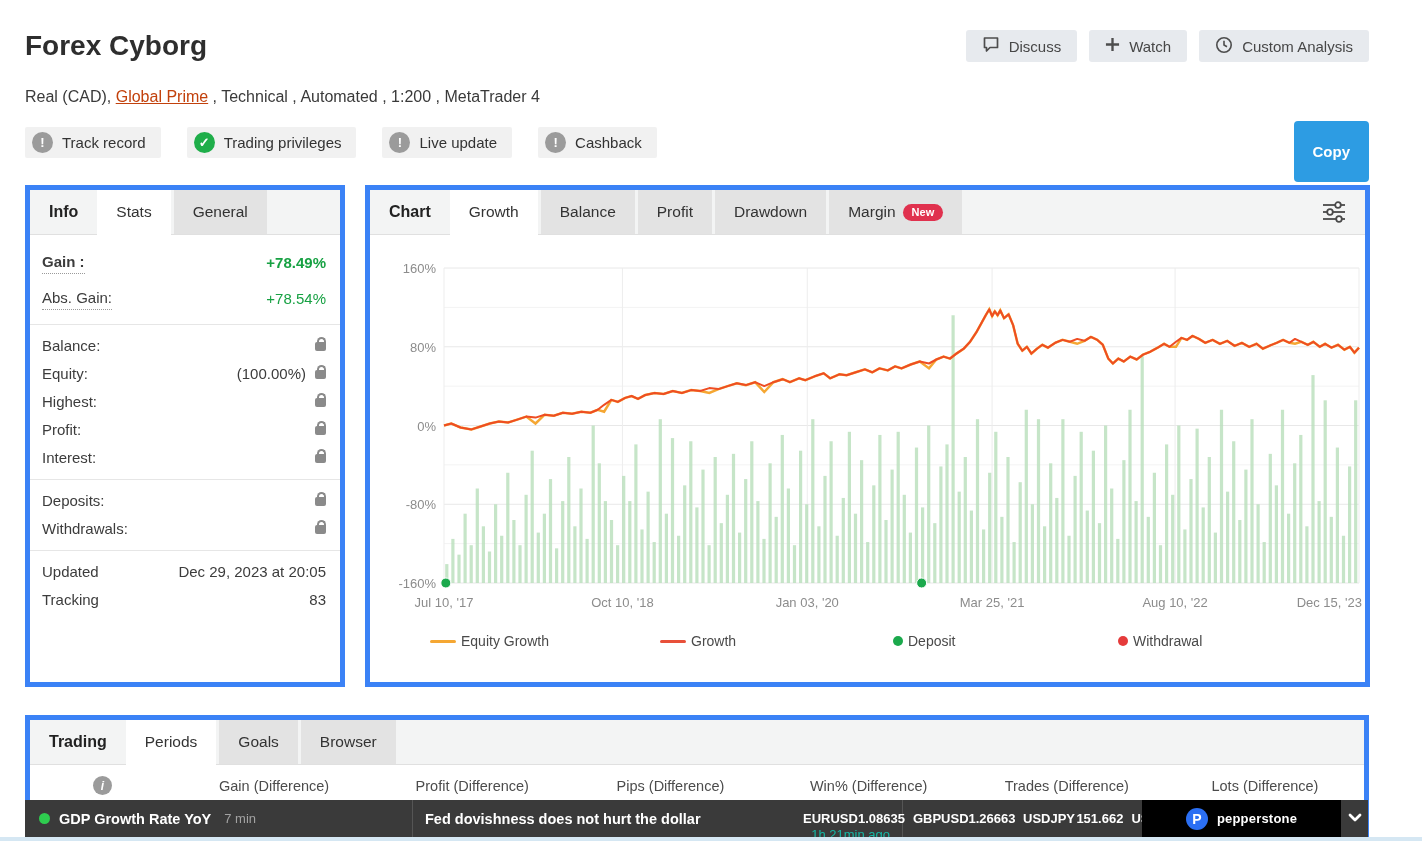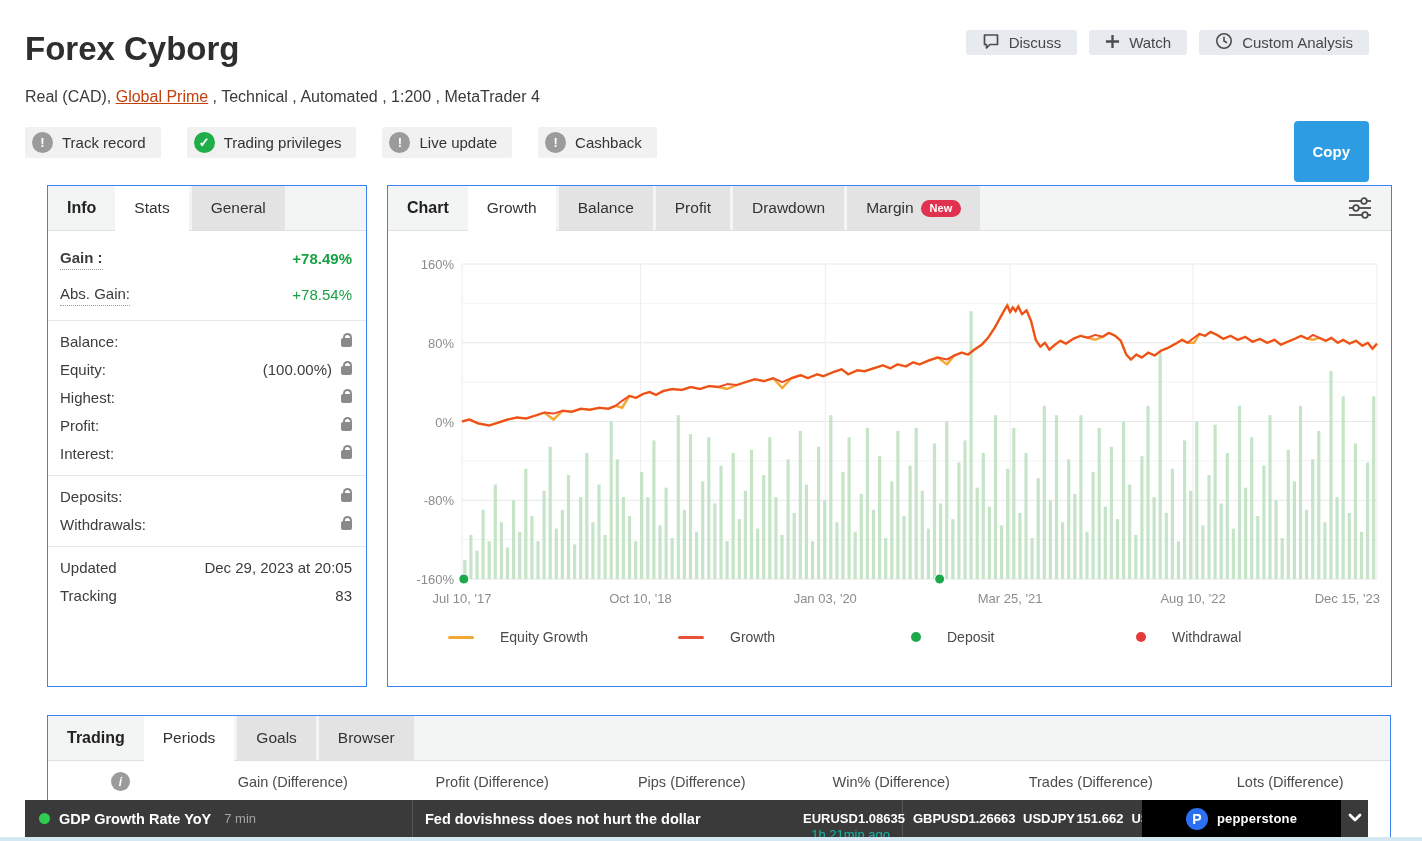--- a/index.html
+++ b/index.html
@@ -1,36 +1,36 @@
 <!DOCTYPE html>
 <html><head>
 <meta charset="utf-8">
 <style>
   html,body{margin:0;padding:0;}
   body{
     width:1422px;height:841px;position:relative;overflow:hidden;
     background:#ffffff;font-family:"Liberation Sans", sans-serif;color:#3c3c3c;
   }
   
-  .page-title{position:absolute;left:25px;top:30px;font-size:33px;font-weight:bold;color:#2e2e2e;}
+  .page-title{position:absolute;left:25px;top:30px;font-size:28px;font-weight:bold;color:#2e2e2e;}
   .subtitle{position:absolute;left:25px;top:88px;font-size:16px;color:#3a3a3a;}
   .subtitle a{color:#c2410c;text-decoration:underline;}
   .top-buttons{position:absolute;top:30px;right:53px;display:flex;gap:12px;}
   .tbtn{display:flex;align-items:center;gap:9px;background:#e7eaee;border-radius:3px;
-    padding:0 16px;height:25px;font-size:15px;color:#474747;cursor:pointer;}
+    padding:0 16px;height:32px;font-size:15px;color:#474747;cursor:pointer;}
   .copy-btn{position:absolute;top:121px;right:53px;height:37px;background:#2d9ce3;color:#fff;
     font-weight:bold;font-size:15px;border-radius:4px;display:flex;align-items:center;padding:12px 19px;cursor:pointer;}
   .badge-row{position:absolute;left:25px;top:127px;display:flex;gap:26px;}
   .badge{display:flex;align-items:center;gap:9px;background:#f1f1f1;padding:5px 15px 5px 7px;border-radius:2px;font-size:15px;color:#333;}
   .badge-ic{width:21px;height:21px;border-radius:50%;color:#fff;font-size:13px;font-weight:bold;
     display:flex;align-items:center;justify-content:center;}
   .badge-ic.warn{background:#9b9b9b;}
   .badge-ic.ok{background:#1fae4a;}
   
-  .panel{position:absolute;background:#fff;border:1px solid #3b82f6;box-sizing:border-box;margin-left:22px;}
+  .panel{position:absolute;background:#fff;border:5px solid #3b82f6;box-sizing:border-box;}
   #info-panel{left:25px;top:185px;width:320px;height:502px;}
   #chart-panel{left:365px;top:185px;width:1005px;height:502px;}
   #bottom-panel{left:25px;top:715px;width:1344px;height:158px;border-bottom:none;overflow:hidden;}
   
   .tab-strip{display:flex;align-items:stretch;height:44px;background:#f3f4f4;border-bottom:1px solid #e0e0e0;position:relative;}
   .strip-label{font-weight:bold;font-size:16px;color:#222;display:flex;align-items:center;padding:0 19px;}
   .tab{display:flex;align-items:center;gap:7px;padding:0 19px;font-size:15.5px;color:#333;background:#e3e3e3;
     margin-right:3px;cursor:pointer;}
   .tab.active{background:#ffffff;margin-bottom:-1px;border-bottom:1px solid #fff;}
   .new-badge{background:#e0314e;color:#fff;font-size:11px;font-weight:bold;border-radius:9px;padding:3px 9px;line-height:1;}
@@ -44,21 +44,21 @@
   .lbl-dotted{border-bottom:1px dotted #9a9a9a;padding-bottom:1px;}
   .lbl-bold{font-weight:bold;}
   .val{color:#3c3c3c;display:flex;align-items:center;}
   .val.green{color:#17a143;}
   .val.bold{font-weight:bold;}
   .lock{display:inline-block;width:11px;height:9px;background:#8a8a8a;border-radius:2px;position:relative;margin-left:9px;}
   .lock:before{content:"";position:absolute;left:1.5px;top:-5px;width:5px;height:5px;border:2px solid #8a8a8a;border-bottom:none;border-radius:5px 5px 0 0;}
   
   #chart-svg{position:absolute;left:0;top:45px;}
   .legend{position:absolute;left:0;top:443px;width:100%;height:22px;}
-  .legend-item{position:absolute;display:flex;align-items:center;gap:26px;font-size:14px;color:#4a4a4a;cursor:pointer;}
+  .legend-item{position:absolute;display:flex;align-items:center;gap:5px;font-size:14px;color:#4a4a4a;cursor:pointer;}
   .leg-line{width:26px;height:3px;border-radius:2px;}
   .leg-dot{width:10px;height:10px;border-radius:50%;}
   
   .cols-row{display:flex;align-items:center;height:41px;background:#fff;font-size:14.5px;color:#4c4c4c;}
   .col-info{width:145px;display:flex;justify-content:center;}
   .col-cell{flex:1;text-align:center;}
   .info-ic{width:19px;height:19px;border-radius:50%;background:#9b9b9b;color:#fff;font-size:12px;font-weight:bold;
     display:flex;align-items:center;justify-content:center;font-style:italic;cursor:pointer;}
   
   .ticker{position:absolute;left:25px;top:800px;width:1343px;height:37px;background:#3a3a3a;display:flex;align-items:stretch;color:#fff;}

